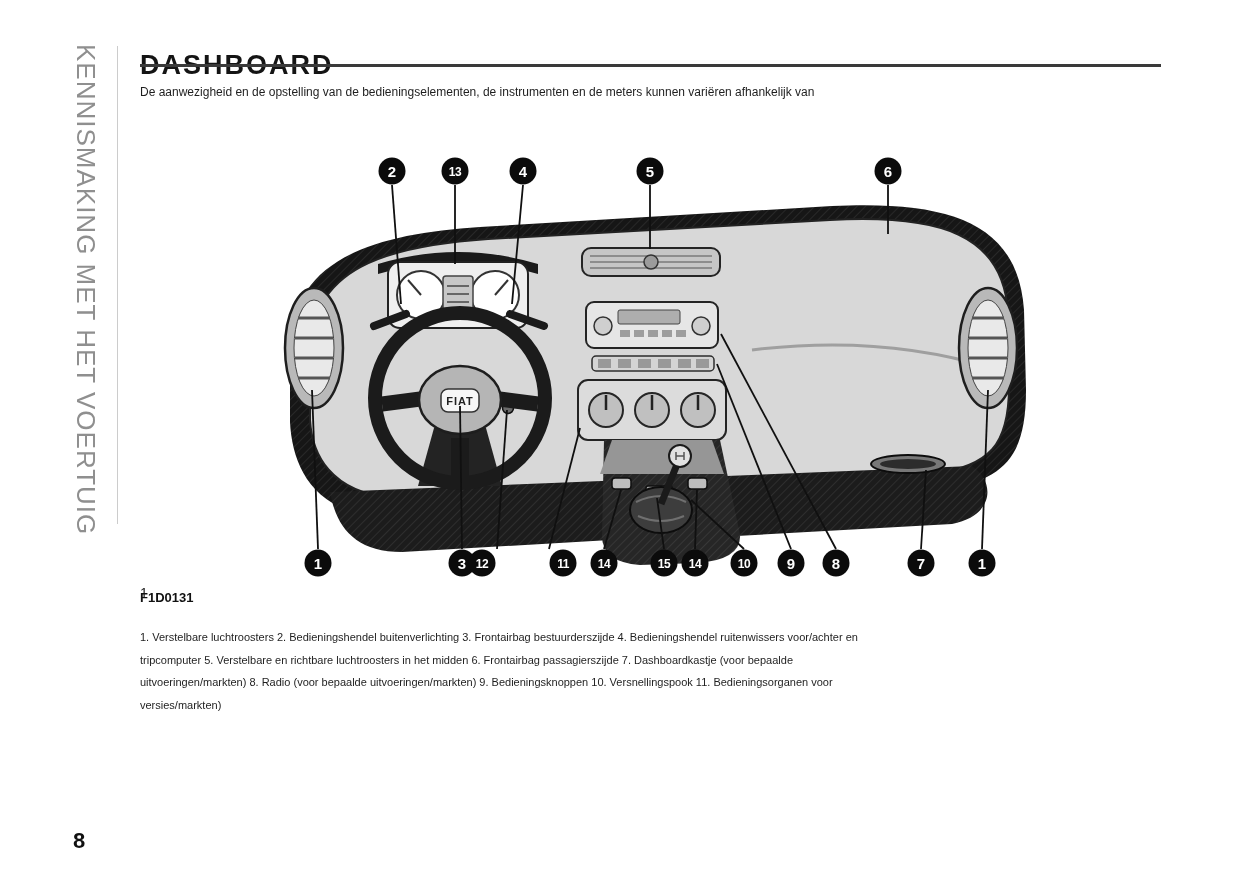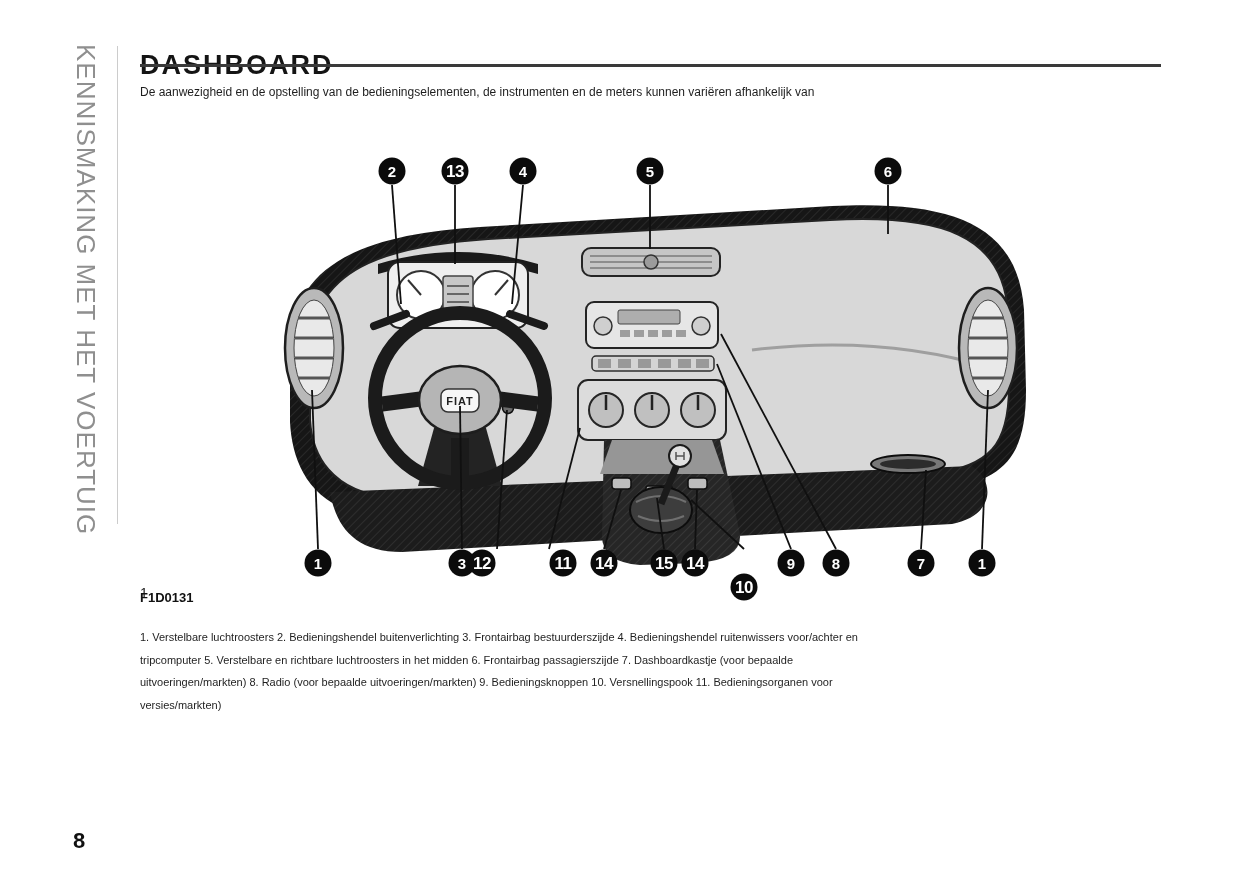--- a/index.html
+++ b/index.html
@@ -29,21 +29,21 @@
   .figure{
     position:absolute;left:140px;top:142px;width:1020px;height:452px;
   }
   .figure svg{position:absolute;left:0;top:0;}
   .badge{
     position:absolute;width:27px;height:27px;border-radius:50%;
     background:#0b0b0b;color:#ffffff;display:flex;align-items:center;justify-content:center;
     font-weight:bold;font-size:15px;transform:translate(-50%,-50%);
     z-index:3;user-select:none;
   }
-  .badge.two{font-size:17px;letter-spacing:-0.5px;}
+  .badge.two{font-size:12px;letter-spacing:-0.5px;}
   .fig-index{
     position:absolute;left:140px;top:585px;font-size:14px;color:#222;
   }
   .fig-code{
     position:absolute;left:140px;top:590px;width:1021px;text-align:left;
     font-size:13px;font-weight:bold;color:#111;
   }
   .legend{
     position:absolute;left:140px;top:626px;width:1032px;
     font-size:11px;line-height:22.5px;color:#1e1e1e;
@@ -219,21 +219,21 @@
     <div class="badge" style="left:510px;top:29px">5</div>
     <div class="badge" style="left:748px;top:29px">6</div>
 
     <div class="badge" style="left:178px;top:421px">1</div>
     <div class="badge" style="left:322px;top:421px">3</div>
     <div class="badge two" style="left:342px;top:421px">12</div>
     <div class="badge two" style="left:423px;top:421px">11</div>
     <div class="badge two" style="left:464px;top:421px">14</div>
     <div class="badge two" style="left:524px;top:421px">15</div>
     <div class="badge two" style="left:555px;top:421px">14</div>
-    <div class="badge two" style="left:604px;top:445px">10</div>
+    <div class="badge two" style="left:604px;top:421px">10</div>
     <div class="badge" style="left:651px;top:421px">9</div>
     <div class="badge" style="left:696px;top:421px">8</div>
     <div class="badge" style="left:781px;top:421px">7</div>
     <div class="badge" style="left:842px;top:421px">1</div>
   </div>
 
   <div class="fig-index">1</div>
   <div class="fig-code">F1D0131</div>
 
   <div class="legend">

